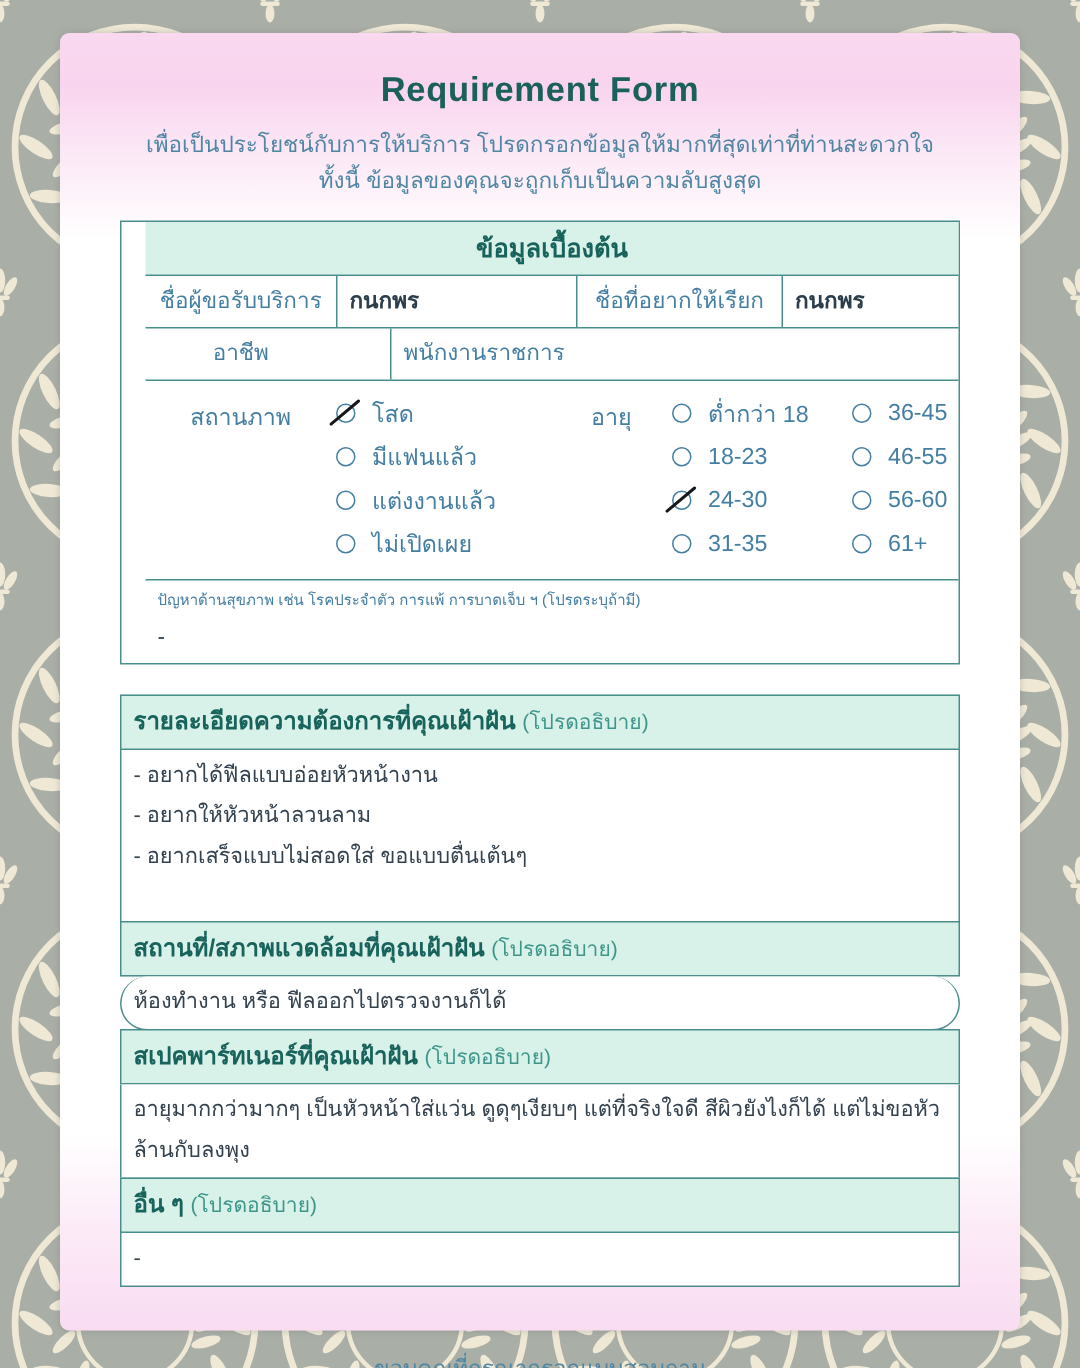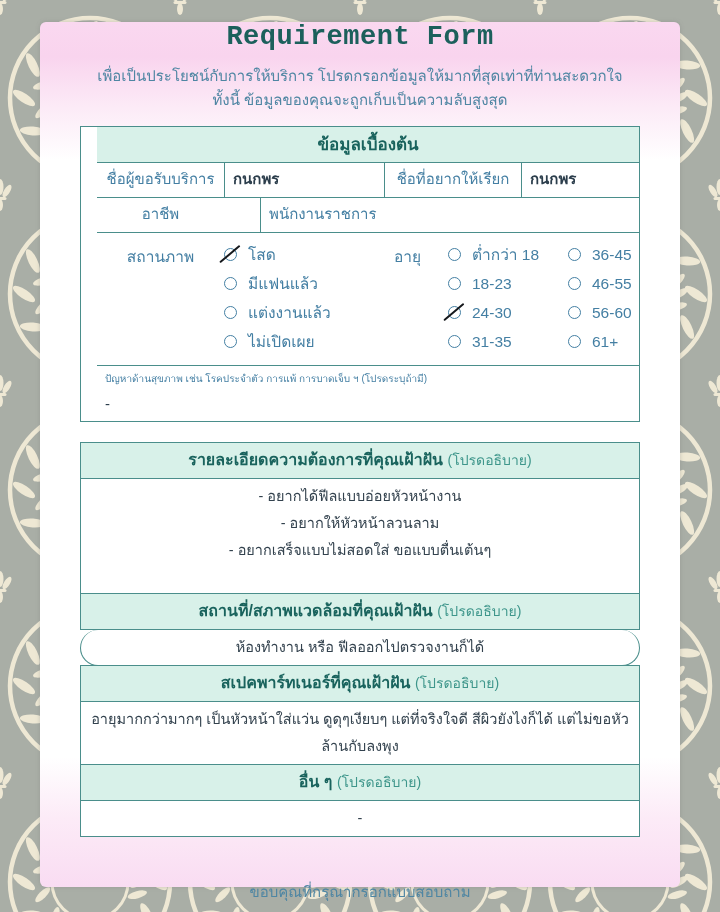--- a/index.html
+++ b/index.html
@@ -5,22 +5,22 @@
   * { margin:0; padding:0; box-sizing:border-box; }
   html,body { width:720px; height:912px; overflow:hidden;
     font-family:"Liberation Sans","DejaVu Sans",sans-serif; }
   .bg-svg { position:absolute; left:0; top:0; z-index:0; }
 
   .card { position:absolute; left:40px; top:22px; width:640px; height:865px; z-index:1;
     border-radius:6px;
     background:linear-gradient(180deg,#fad8f0 0%,#f9d4ee 4%,#fcebf7 10%,#ffffff 16%,#ffffff 85%,#fcebf7 92%,#f9dcf2 100%);
     box-shadow:0 0 4px rgba(120,120,120,.35); }
 
-  .title { margin-top:0; text-align:center; font-size:27px; font-weight:bold;
-    color:#1c605c; letter-spacing:.5px;font-family:Liberation Mono, monospace; }
+  .title { margin-top:24px; text-align:center; font-size:23px; font-weight:bold;
+    color:#1c605c; letter-spacing:.5px; }
   .intro { margin-top:12px; text-align:center; font-size:15px; line-height:24px; color:#4f86a3; }
 
   .form-area { margin:14px 40px 0 40px; }
 
   
   .t1 { border:1px solid #4a8e8b; background:#fff; font-size:15px;padding-left:16px; }
   .t1-header { background:#d8f1e9; color:#19635d; font-weight:bold; text-align:center;
     font-size:17px; padding:3px 0 5px 0; }
   .t-row { border-top:1px solid #4a8e8b; display:grid; }
   .r-names { grid-template-columns:127px 160px 137px 1fr; }
@@ -43,21 +43,21 @@
   .radio { position:relative; width:13px; height:13px; border:1.5px solid #447fa3;
     border-radius:50%; display:inline-block; flex:0 0 13px; margin-right:11px; }
   .radio.checked::after { content:""; position:absolute; left:-8px; top:4px; width:26px;
     height:2.4px; background:#15181c; transform:rotate(-40deg); border-radius:2px; }
 
   .r-health { border-top:1px solid #4a8e8b; padding:5px 8px 9px 8px; display:block; }
   .health-label { color:#447fa3; font-size:10px; }
   .health-value { color:#2c3e4c; font-size:15px; margin-top:9px; }
 
   
-  .sections { margin-top:20px;text-align:center; }
+  .sections { margin-top:20px; }
   .section + .section { margin-top:-1px; }
   .sec-h { border:1px solid #4a8e8b; background:#d8f1e9; padding:4px 8px 6px 8px; font-size:16px; }
   .sec-title { font-weight:bold; color:#19635d; }
   .sec-hint { color:#3e968b; font-size:14px; }
   .sec-b { border:1px solid #4a8e8b; border-top:none; background:#fff; padding:4px 8px;
     color:#33424e; font-size:14.5px; line-height:27px; }
   .b-dream { min-height:115px; } .b-place { min-height:32px;border-radius:18px; }
   .b-spec  { min-height:53px; }  .b-other { min-height:36px; }
 
   .footer { margin-top:42px; text-align:center; color:#4f86a3; font-size:15px; line-height:25px; }

